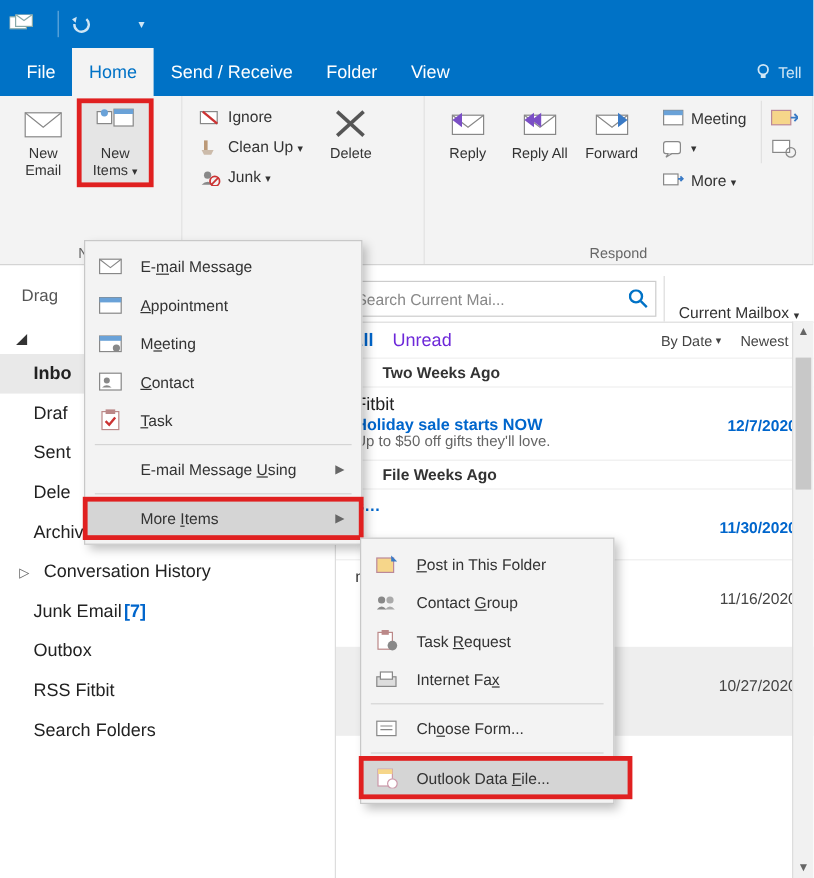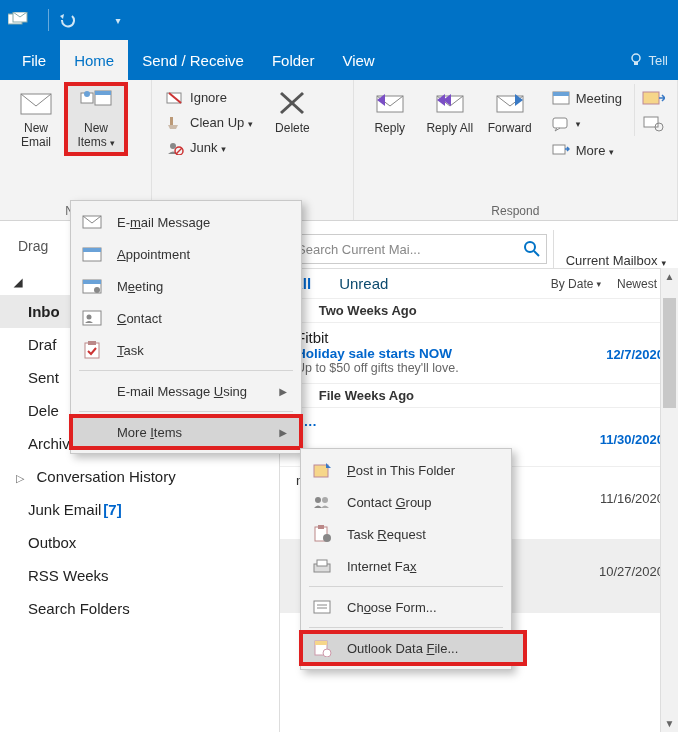--- a/index.html
+++ b/index.html
@@ -443,21 +443,21 @@
     <div class="folder-item">Sent</div>
     <div class="folder-item">Dele</div>
     <div class="folder-item">Archive</div>
     <div class="folder-item">
       <span style="display:inline-block; transform:translateX(-12px); font-size:11px; color:#666;">▷</span><span>Conversation History</span>
     </div>
     <div class="folder-item">
       <span>Junk Email</span><span class="count">[7]</span>
     </div>
     <div class="folder-item">Outbox</div>
-    <div class="folder-item">RSS Weeks</div>
+    <div class="folder-item">RSS Fitbit</div>
     <div class="folder-item">Search Folders</div>
   </div>
 
   <div class="msg-pane">
     <div class="search-row">
       <div class="searchbox">
         <span>Search Current Mai...</span>
         <span class="mag">
             <svg width="16" height="16">
               <circle cx="6" cy="6" r="5" fill="none" stroke="#0072c6" stroke-width="2"></circle>
@@ -465,21 +465,21 @@
             </svg>
           </span>
       </div>
       <div class="mailbox-sel">
         <span>Current Mailbox</span>
           <span style="font-size:9px;">▾</span>
       </div>
     </div>
     <div class="filter-row">
       <span class="link" style="font-weight:600;">All</span>
-      <span class="link" style="color:#0c4a6e;margin-left:12px;">Unread</span>
+      <span class="link" style="color:#6d28d9;">Unread</span>
       <span class="spacer"></span>
       <span class="small">
           <span>By Date</span> 
           <span style="font-size:9px;">▾</span>
         </span>
       <span class="small"><span>Newest</span> ↓</span>
     </div>
 
     <div class="group-header">
       <span style="font-size:10px;">◢</span>

